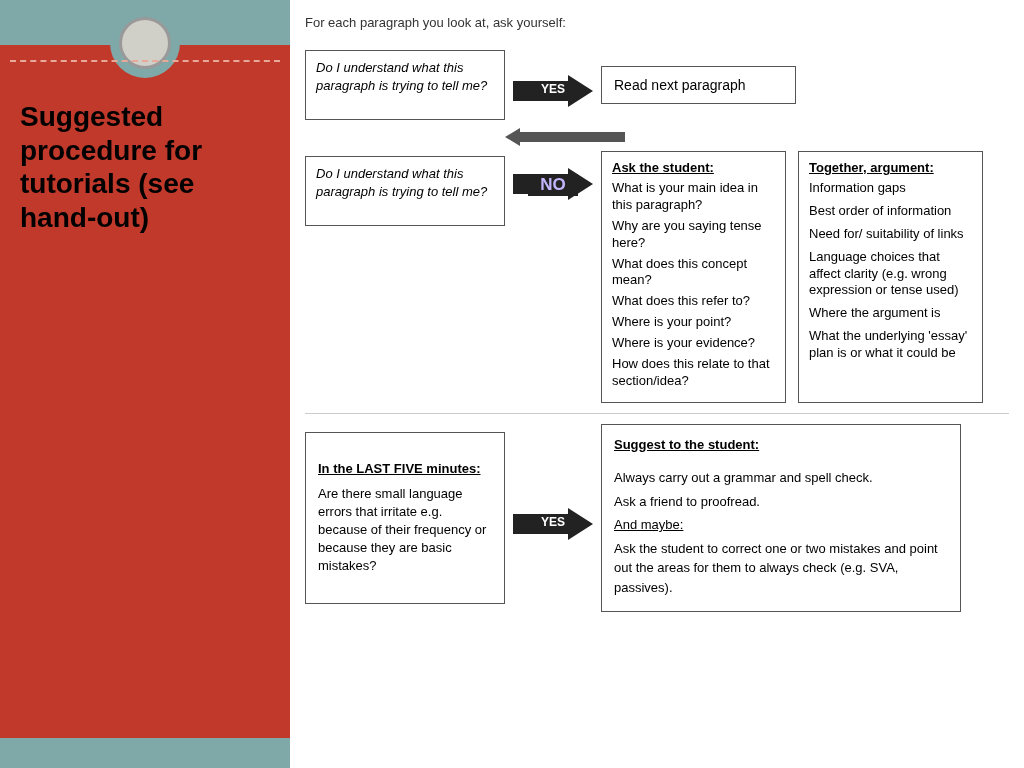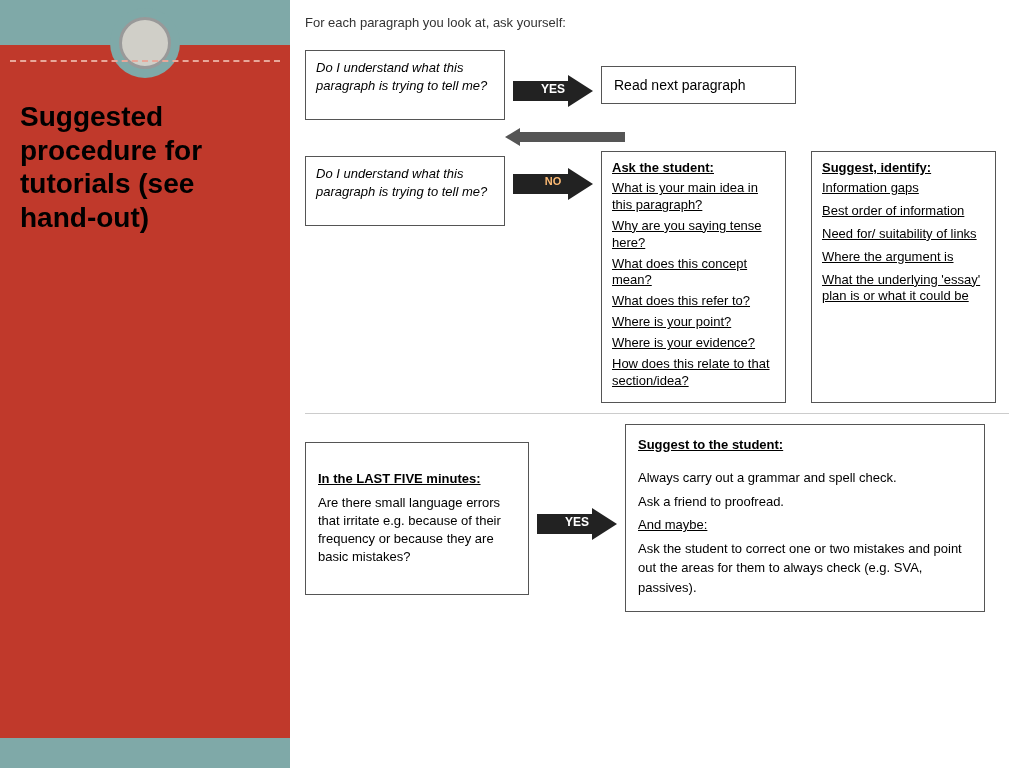--- a/index.html
+++ b/index.html
@@ -133,22 +133,21 @@
       min-height: 70px;
       font-style: italic;
       font-size: 13px;
       line-height: 1.4;
       align-self: flex-start;
       margin-top: 5px;
     }
 
     .no-right-side {
       display: flex;
-      gap: 25px;
-      text-decoration: underline;
+      gap: 12px;
     }
 
     .box-ask-student {
       border: 1px solid #555;
       padding: 8px 10px;
       width: 185px;
       font-size: 13px;
     }
     .box-ask-student .heading {
       font-weight: bold;
@@ -182,21 +181,21 @@
       align-items: center;
       gap: 8px;
       border-top: 1px solid #ccc;
       padding-top: 10px;
       margin-top: 5px;
     }
 
     .box-last-five {
       border: 1px solid #555;
       padding: 27px 12px;
-      width: 224px;
+      width: 200px;
       font-size: 13px;
       line-height: 1.4;
     }
     .box-last-five .heading {
       font-weight: bold;
       text-decoration: underline;
       margin-bottom: 6px;
       font-size: 13px;
     }
 
@@ -260,39 +259,40 @@
     </svg>
   </div>
 
   <div class="middle-row">
     <div class="box-question-2">Do I understand what this paragraph is trying to tell me?</div>
 
     <div style="display:flex; flex-direction:column; align-items:center; gap:0; margin-top:15px;">
       <svg width="80" height="36" class="arrow-right">
         <polygon points="0,8 55,8 55,2 80,18 55,34 55,28 0,28" fill="#222"></polygon>
       </svg>
-      <span style="font-size:11px;font-weight:bold;color:#fdba74;background:#222;padding:1px 12px;margin-top:-28px;z-index:1;position:relative;">NO</span>
+      <span style="font-size:17px;font-weight:bold;color:#c4b5fd;background:#222;padding:1px 12px;margin-top:-28px;z-index:1;position:relative;">NO</span>
     </div>
 
     <div class="no-right-side">
       <div class="box-ask-student">
         <div class="heading">Ask the student:</div>
         <p>What is your main idea in this paragraph?</p>
         <p>Why are you saying tense here?</p>
         <p>What does this concept mean?</p>
         <p>What does this refer to?</p>
         <p>Where is your point?</p>
         <p>Where is your evidence?</p>
         <p>How does this relate to that section/idea?</p>
       </div>
       <div class="box-together">
-        <div class="heading">Suggest, identify:</div>
+        <div class="heading">Together, argument:</div>
         <p>Information gaps</p>
         <p>Best order of information</p>
         <p>Need for/ suitability of links</p>
+        <p>Language choices that affect clarity (e.g. wrong expression or tense used)</p>
         <p>Where the argument is</p>
         <p>What the underlying 'essay' plan is or what it could be</p>
       </div>
     </div>
   </div>
 
   <div class="bottom-row">
     <div class="box-last-five">
       <div class="heading">In the LAST FIVE minutes:</div>
       <span>Are there small language errors that irritate e.g. because of their frequency or because they are basic mistakes?</span>

